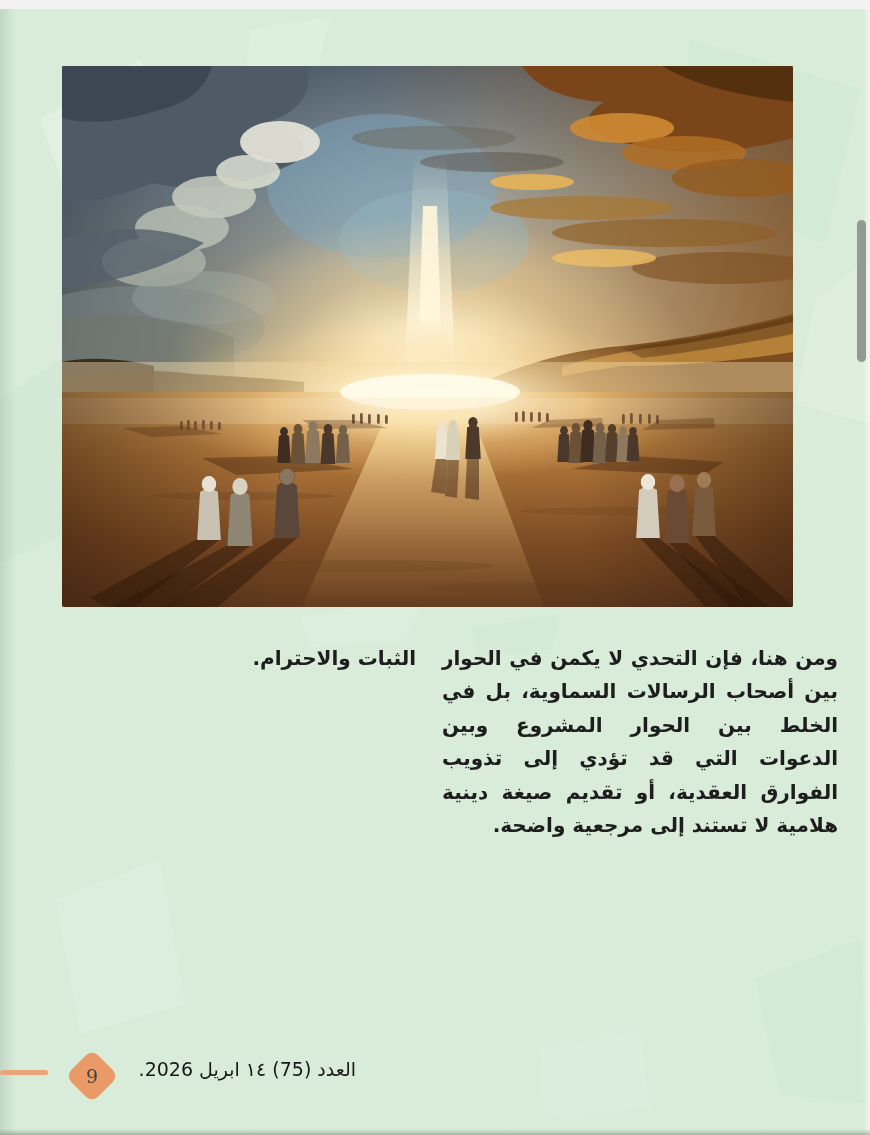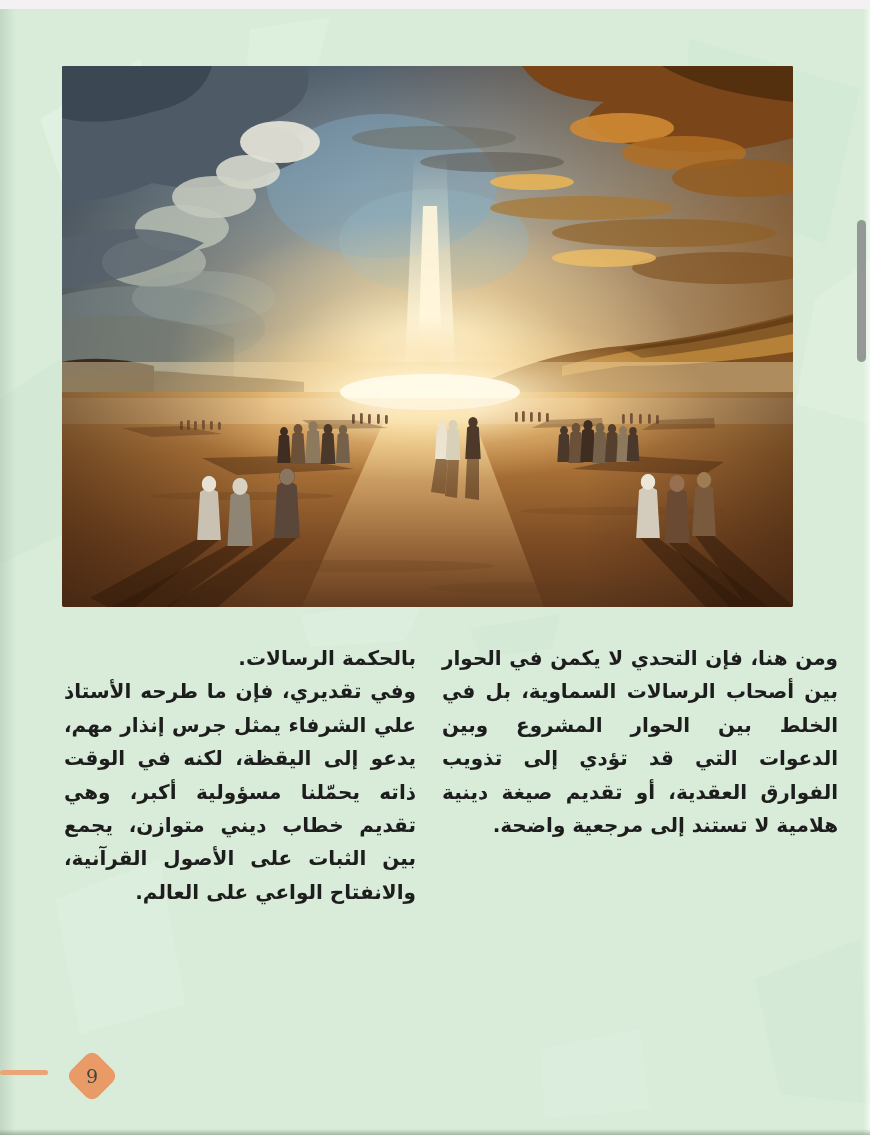--- a/index.html
+++ b/index.html
@@ -262,25 +262,25 @@
       <use href="#fg" transform="translate(642,470) scale(1.6)" fill="#7a5a3d"></use>
       <ellipse cx="642" cy="414" rx="7.2" ry="7.9" fill="#a07c55"></ellipse>
     </svg>
   </div>
 
   <div class="cols">
     <div class="col col-first">
       <p>ومن هنا، فإن التحدي لا يكمن في الحوار بين أصحاب الرسالات السماوية، بل في الخلط بين الحوار المشروع وبين الدعوات التي قد تؤدي إلى تذويب الفوارق العقدية، أو تقديم صيغة دينية هلامية لا تستند إلى مرجعية واضحة.</p>
     </div>
     <div class="col col-second">
-      <p>بالحكمة الرسالات.</p>
-      <p>وفي تقديري، فإن ما طرحه الأستاذ علي الشرفاء يمثل جرس إنذار مهم، يدعو إلى اليقظة، لكنه في الوقت ذاته يحمّلنا مسؤولية أكبر، وهي تقديم خطاب ديني متوازن، يجمع بين الثبات على الأصول القرآنية، والانفتاح الواعي على العالم.</p>
+      <p>الثبات والاحترام.</p>
     </div>
   </div>
 
   <div class="footer-rule"></div>
   <div class="page-badge">
     <span>9</span>
   </div>
+  <div class="issue-line">العدد (75) ١٤ ابريل 2026.</div>
 
 </div>
 
 <div class="scroll-thumb"></div>
 
 </body></html>

